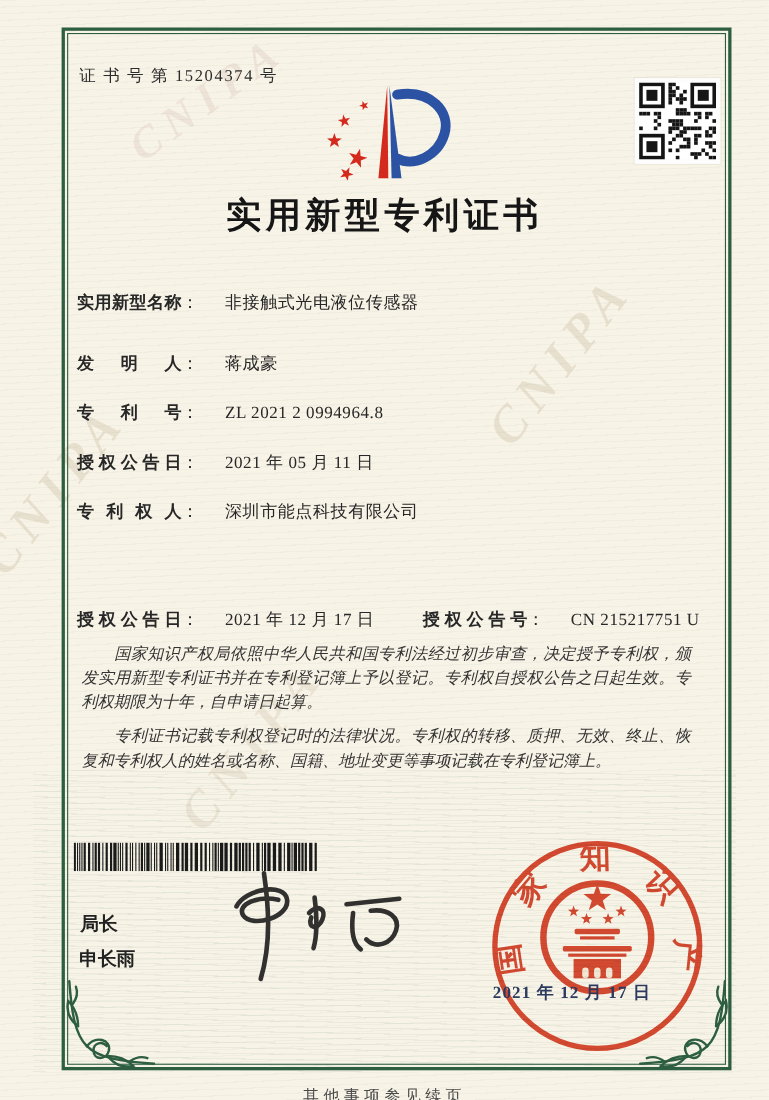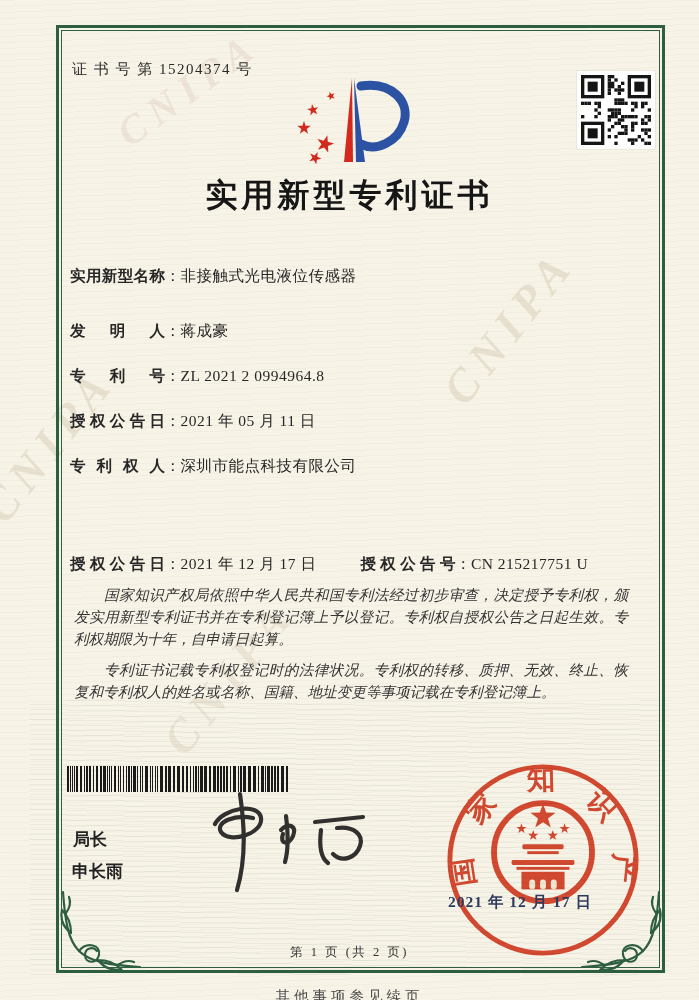--- a/index.html
+++ b/index.html
@@ -32,21 +32,21 @@
   .cert-no{position:absolute;left:72px;top:60px;font-size:15px;letter-spacing:1.5px;color:#2b2b2b;}
   .logo{position:absolute;left:263px;top:72px;width:174px;height:92px;}
   .qr{position:absolute;left:577px;top:71px;width:78px;height:78px;background:#fdfdfd;
       padding:4px;box-sizing:border-box;box-shadow:0 0 0 1px rgba(0,0,0,0.04);}
   .title{position:absolute;top:174px;left:0;width:100%;text-align:center;
      font-size:32px;font-weight:700;letter-spacing:4px;color:#161616;}
   
   .frow{position:absolute;left:70px;font-size:15.5px;color:#272727;white-space:nowrap;line-height:22px;}
   .flabel{display:inline-block;width:95px;text-align:justify;text-align-last:justify;vertical-align:top;font-weight:bold;}
   .fcolon{vertical-align:top;}
-  .fvalue{margin-left:0;letter-spacing:0.5px;vertical-align:top;font-family:Liberation Serif, serif;}
+  .fvalue{margin-left:24px;letter-spacing:0.5px;vertical-align:top;font-family:Liberation Serif, serif;}
   .addr .fvalue{display:inline-block;width:452px;white-space:normal;text-align:justify;line-height:23px;}
   .g2{margin-left:44px;}
   
   .paras{position:absolute;left:70px;top:584px;width:562px;font-size:14.6px;line-height:22px;
      color:#333;font-style:italic;text-align:justify;}
   .paras p{margin:0 4px 9px;text-indent:2.05em;font-style:italic;}
   
   .barcode{position:absolute;left:67px;top:766px;width:224px;height:26px;}
   .signer-title{position:absolute;left:73px;top:828px;font-size:17px;font-weight:700;color:#222;}
   .signer-name{position:absolute;left:72px;top:860px;font-size:17px;font-weight:700;color:#222;}
@@ -359,15 +359,14 @@
       </g>
       <g fill="#f8f3e7">
         <rect x="86" y="120" width="6" height="10" rx="3"></rect>
         <rect x="97" y="120" width="6" height="10" rx="3"></rect>
         <rect x="108" y="120" width="6" height="10" rx="3"></rect>
       </g>
     </g>
   </svg>
   <div class="seal-date">2021 年 12 月 17 日</div>
 
-  <div class="page-num">第 1 页 (共 2 页)</div>
   <div class="cut-note">其他事项参见续页</div>
 </div>
 
 </body></html>

